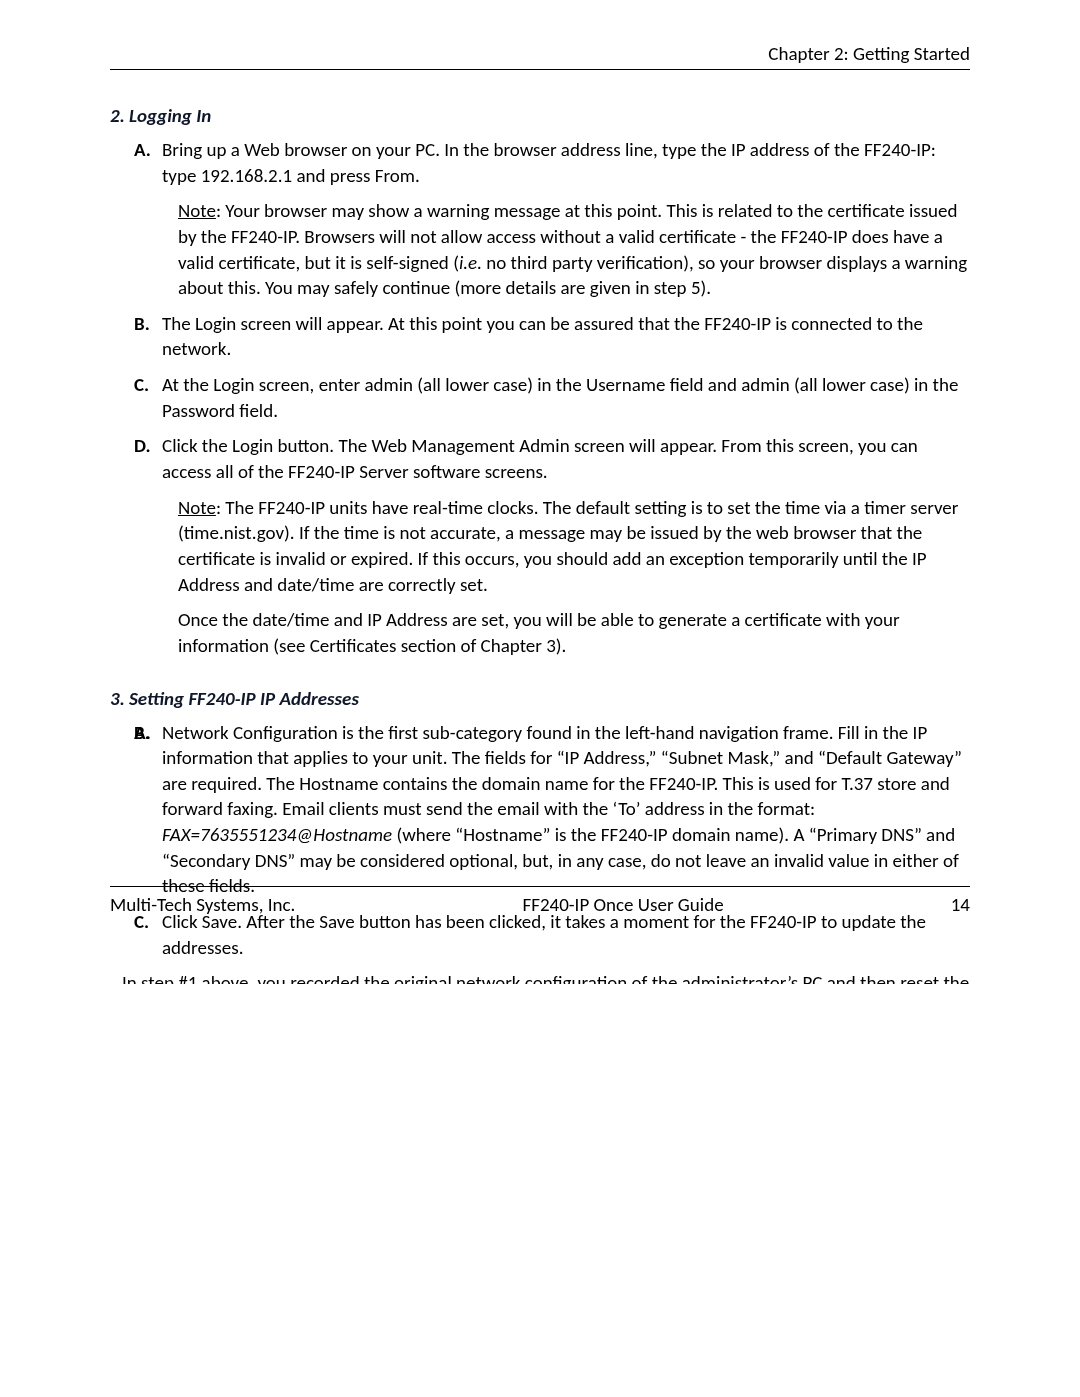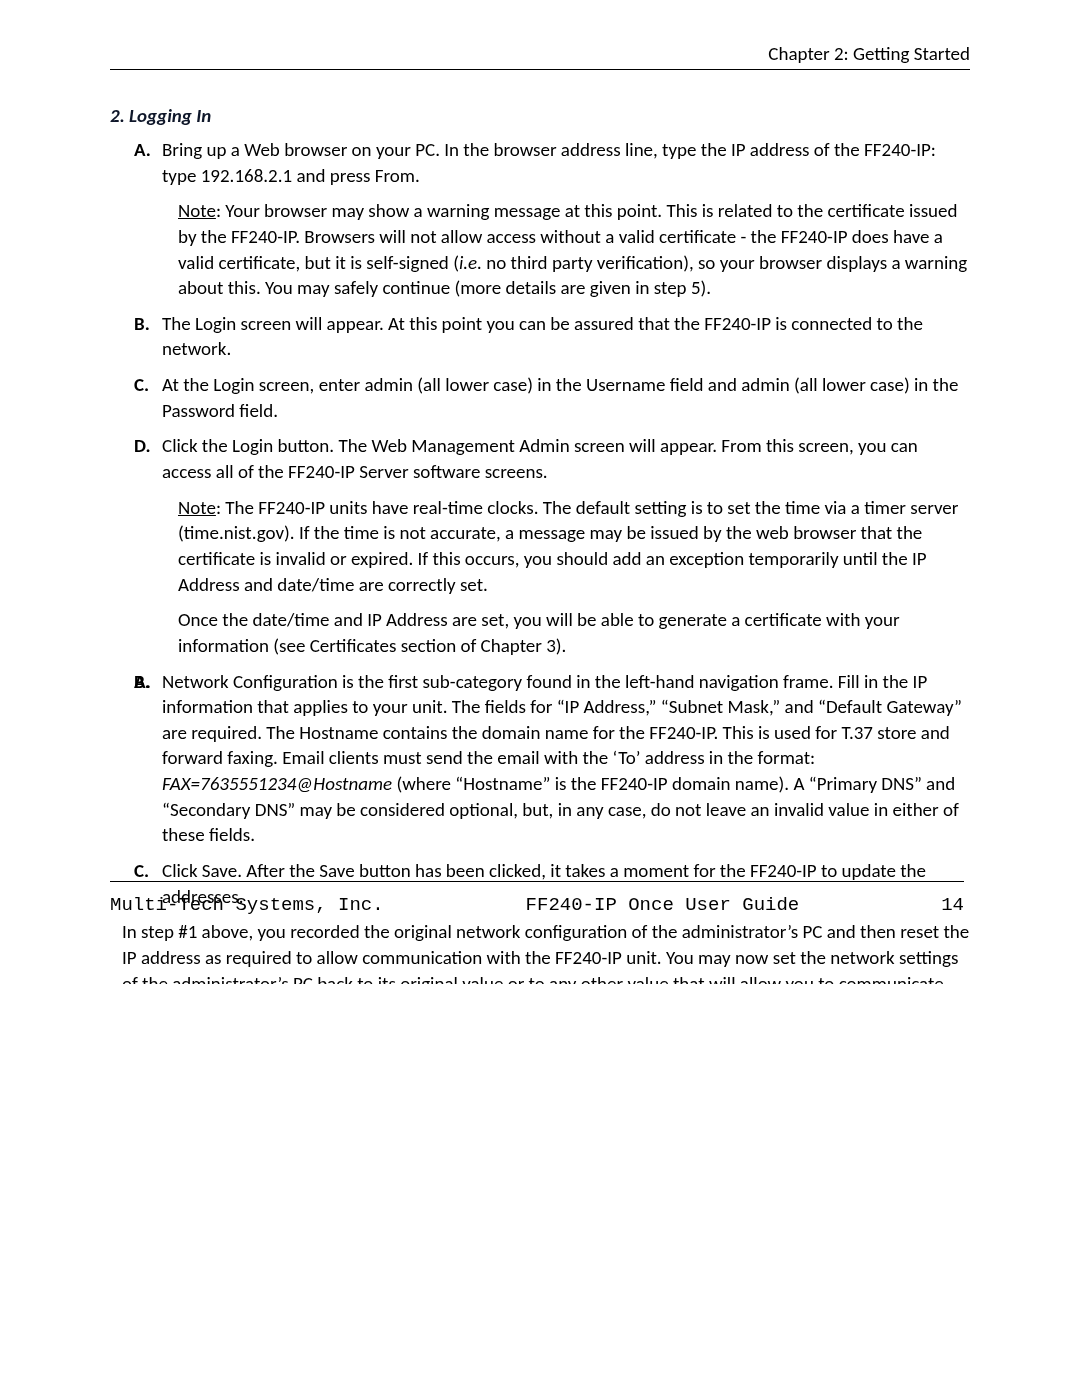--- a/index.html
+++ b/index.html
@@ -53,28 +53,27 @@
   }
   .body-para {
     font-size: 19px;
     line-height: 1.35;
     margin: 10px 0 10px 12px;
   }
   .underline { text-decoration: underline; }
   .footer {
     position: absolute;
     left: 110px;
-    right: 116px;
+    right: 110px;
     bottom: 68px;
     border-top: 1px solid #000;
-    padding-top: 12px;
+    padding-top: 6px;
     font-size: 19px;
     display: flex;
     justify-content: space-between;
-    font-family: Liberation Mono, monospace;
   }
   b { font-weight: normal; }
   i { font-style: italic; }
 </style>
 </head>
 <body>
 
 <div class="page">
 
   <div class="chapter-header">Chapter 2: Getting Started</div>
@@ -98,20 +97,24 @@
       <span>At the <b>Login</b> screen, enter <b>admin</b> (all lower case) in the Username field and <b>admin</b> (all lower case) in the Password field.</span>
     </li>
     <li>
       <span class="letter-marker">D.</span>
       <span>Click the <b>Login</b> button. The Web Management <b>Admin</b> screen will appear. From this screen, you can access all of the FF240-IP Server software screens.</span>
       <p class="sub-para"><b><span class="underline">Note</span>:</b> The FF240-IP units have real-time clocks. The default setting is to set the time via a timer server (time.nist.gov). If the time is not accurate, a message may be issued by the web browser that the certificate is invalid or expired. If this occurs, you should add an exception <b>temporarily</b> until the IP Address and date/time are correctly set.</p>
       <p class="sub-para">Once the date/time and IP Address are set, you will be able to generate a certificate with your information (see Certificates section of Chapter 3).</p>
     </li>
   </ul>
 
+  <div class="section-heading">
+    <span>3.</span>
+    <span>Setting FF240-IP IP Addresses</span>
+  </div>
   <ul class="lettered-list">
     <li>
       <span class="letter-marker">A.</span>
     </li>
     <li>
       <span class="letter-marker">B.</span>
       <span>Network Configuration is the first sub-category found in the left-hand navigation frame. Fill in the IP information that applies to your unit. The fields for “IP Address,” “Subnet Mask,” and “Default Gateway” are required. The Hostname contains the domain name for the FF240-IP. This is used for T.37 store and forward faxing. Email clients must send the email with the ‘To’ address in the format: <i>FAX=7635551234@Hostname</i> (where “Hostname” is the FF240-IP domain name). A “Primary DNS” and “Secondary DNS” may be considered optional, but, in any case, do not leave an invalid value in either of these fields.</span>
     </li>
     <li>
       <span class="letter-marker">C.</span>

